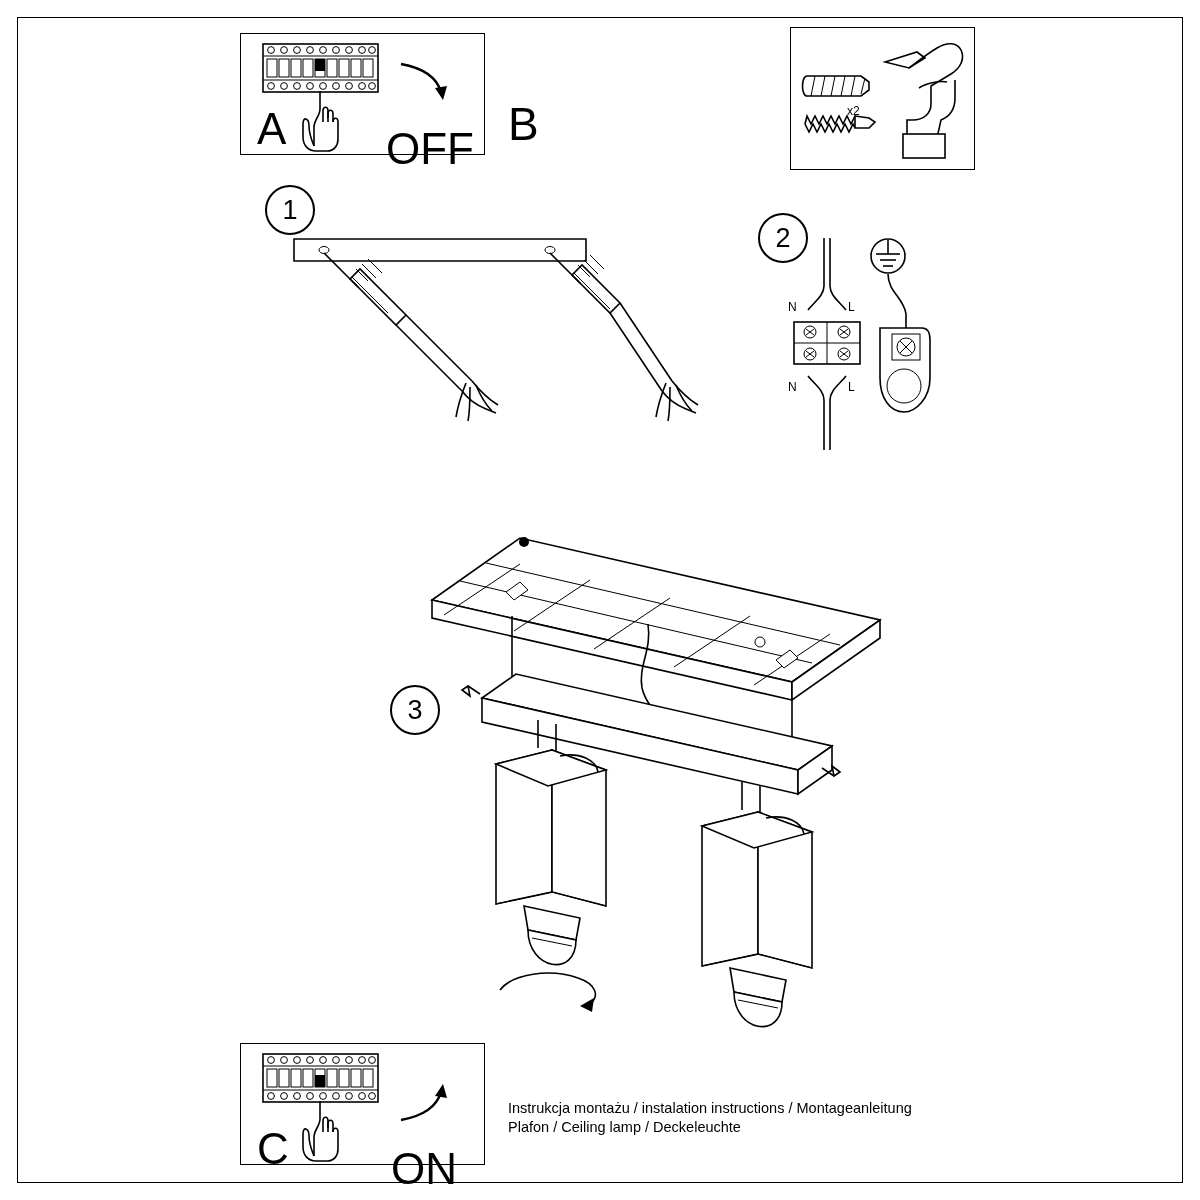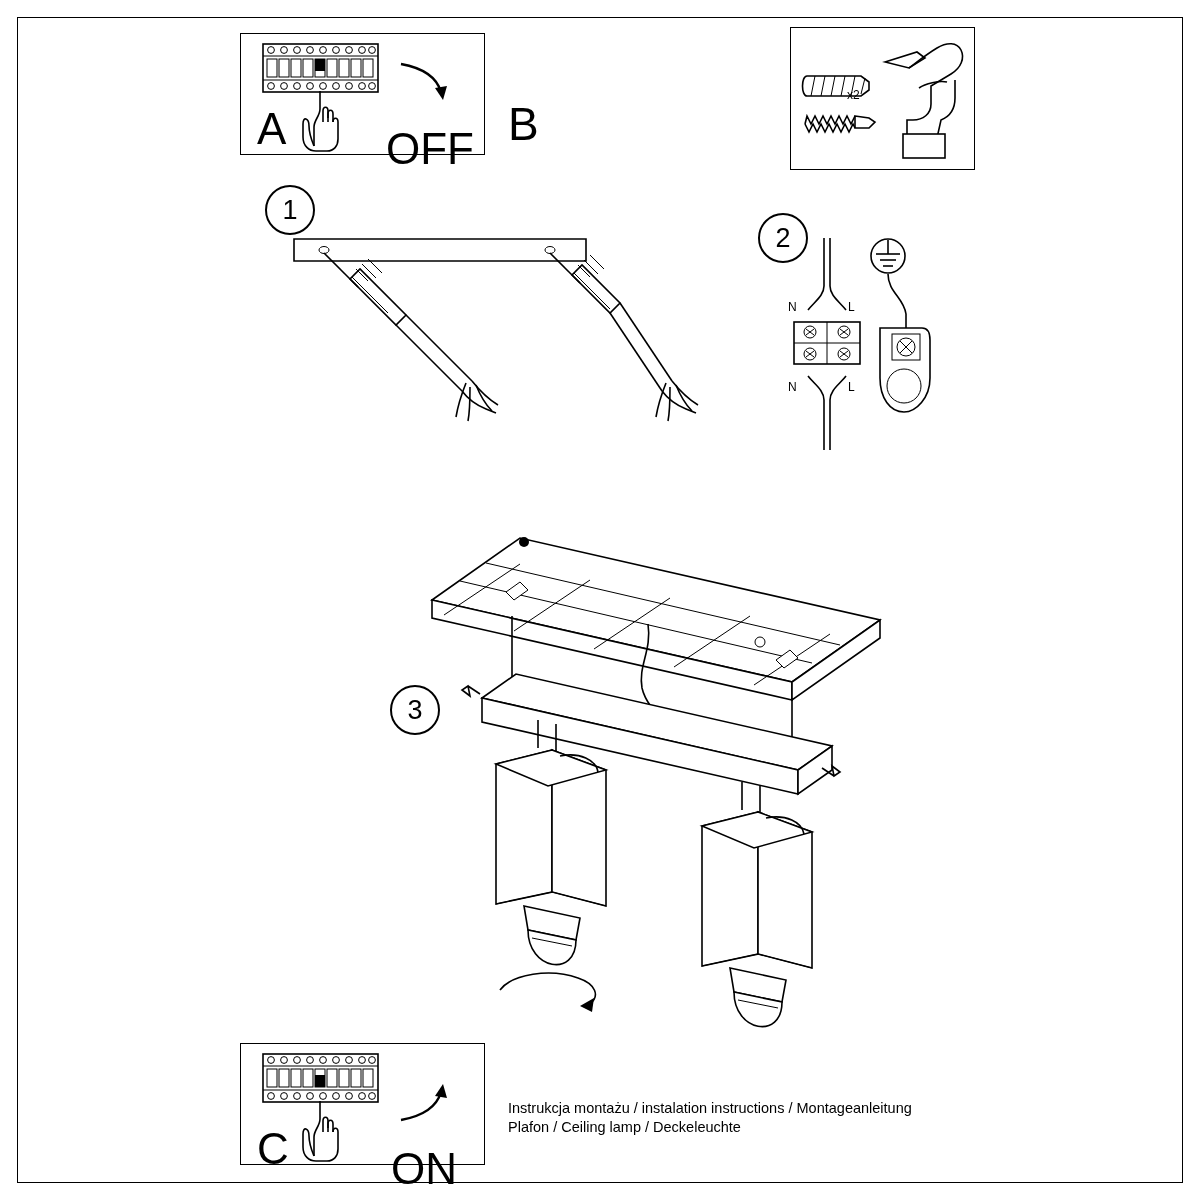--- a/index.html
+++ b/index.html
@@ -102,21 +102,21 @@
       </g>
 
       <g>
         <path class="ln" d="M94 34 L126 24 L134 30 L118 40 Z"></path>
         <path class="ln" d="M118 40 C126 34 136 26 146 20 C156 14 166 14 170 22 C174 30 170 40 160 46 L140 58 L140 76 C140 86 132 92 122 92 L116 92 L116 110 L146 110 L150 92 C160 88 164 80 164 70 L164 52"></path>
         <path class="ln" d="M116 110 L116 124 L150 124 L150 110"></path>
         <rect class="fillw" x="112" y="106" width="42" height="24"></rect>
         <path class="ln" d="M128 60 C134 56 148 52 156 54"></path>
       </g>
     </svg>
-    <div class="lbl tiny" style="left:56px;top:60px;">x2</div>
+    <div class="lbl tiny" style="left:56px;top:76px;">x2</div>
   </div>
 
   <div class="step-num" style="left:265px;top:185px;">
     <span>1</span>
   </div>
   <div style="position:absolute;left:280px;top:225px;">
     <svg width="460" height="250" viewBox="0 0 460 250">
 
       <path class="fillw" d="M14 14 L306 14 L306 36 L14 36 Z"></path>
       <ellipse class="fillw-t" cx="44" cy="25" rx="5" ry="3.5"></ellipse>

